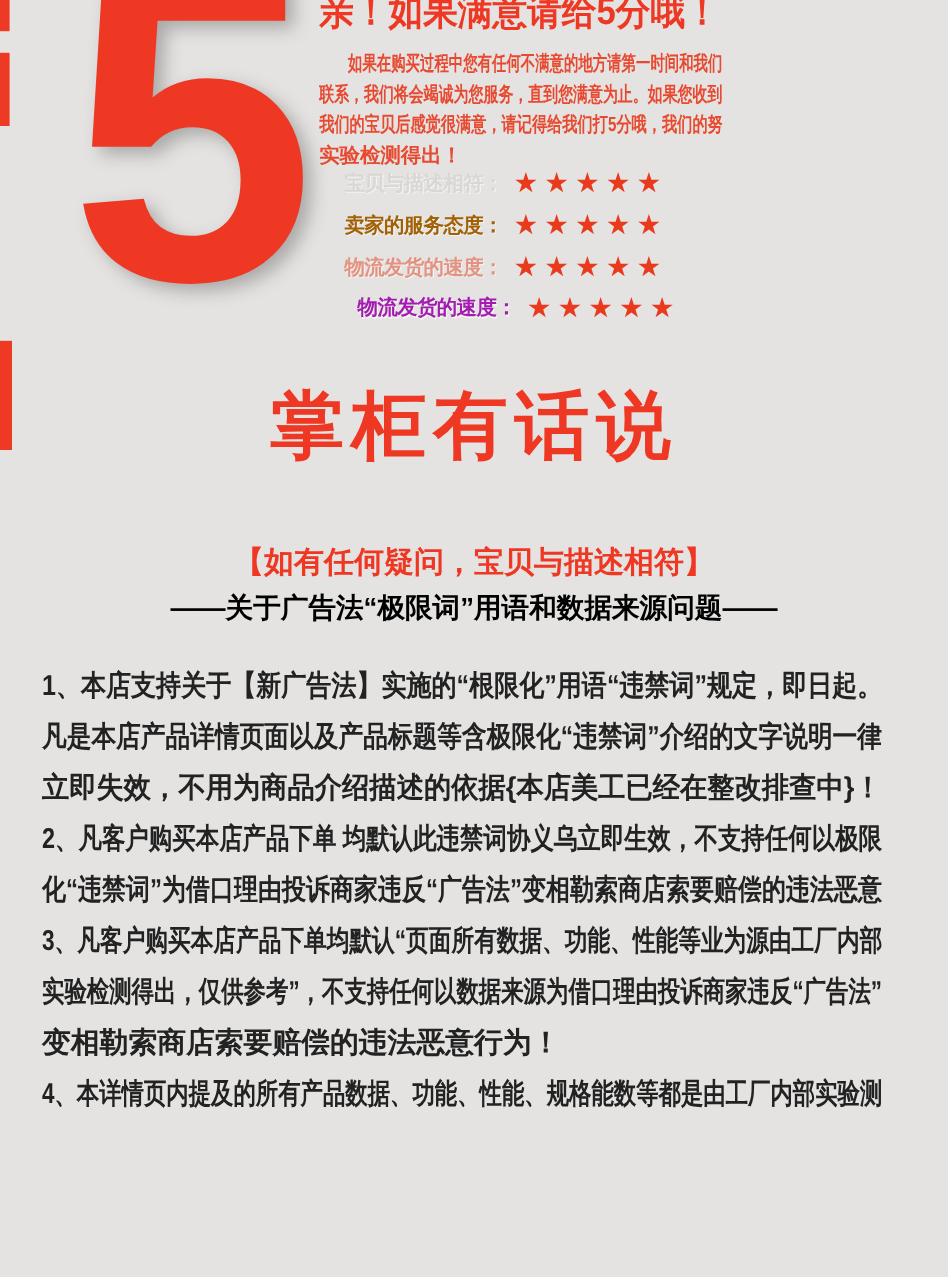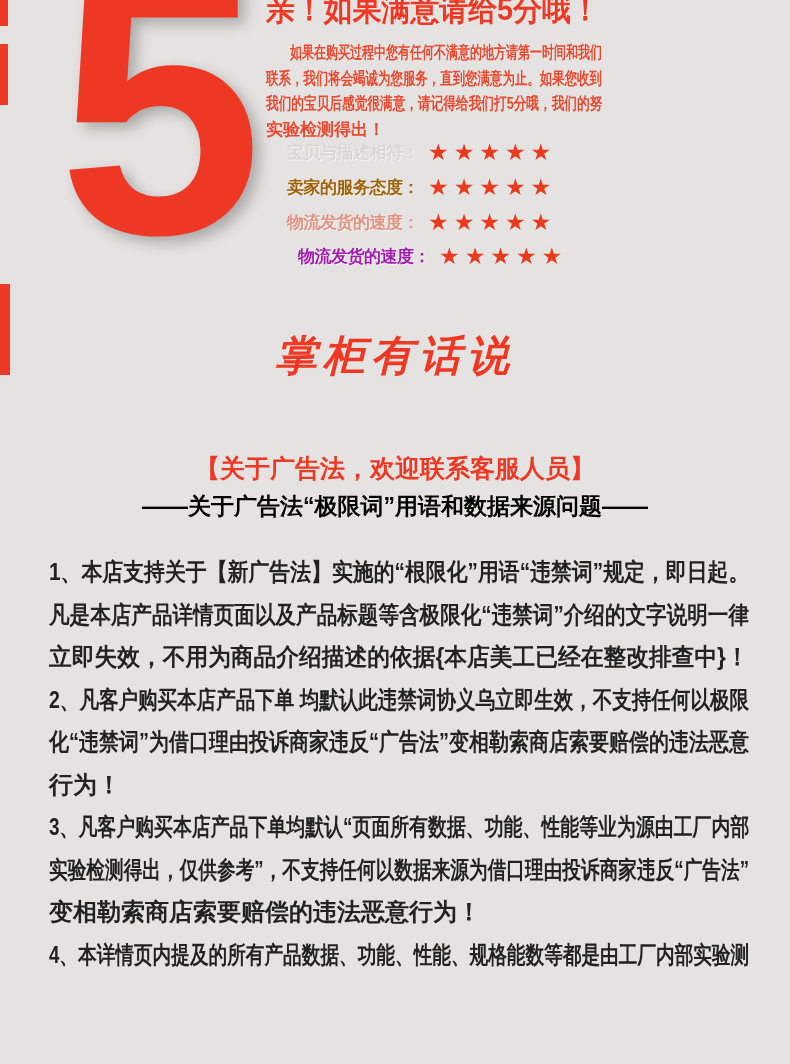--- a/index.html
+++ b/index.html
@@ -39,34 +39,34 @@
     width:136px;text-align:right;white-space:nowrap;
     font-size:17px;font-weight:800;letter-spacing:-0.5px;
     text-shadow:1px 1px 0 rgba(255,255,255,.55);
   }
   .stars{margin-left:9px;white-space:nowrap;color:#e93a1e;
     font-size:23px;line-height:1;letter-spacing:5px;}
   .star{display:inline-block;}
 
   .section-title{
     position:absolute;top:316px;left:0;width:100%;
-    text-align:center;font-size:42px;line-height:80px;font-weight:800;
-    letter-spacing:6px;color:#ef3823;font-style:italic;
+    text-align:center;font-size:62px;line-height:80px;font-weight:800;
+    letter-spacing:6px;color:#ef3823;
   }
   .contact-line{
     position:absolute;top:452px;left:0;width:100%;
     text-align:center;font-size:25px;font-weight:800;color:#ef3823;
   }
   .topic-line{
     position:absolute;top:491px;left:0;width:100%;
     text-align:center;font-size:23px;font-weight:800;color:#ef3823;
   }
 
   .legal{
-    position:absolute;left:49px;top:551px;width:700px;
+    position:absolute;left:35px;top:551px;width:700px;
     font-size:24px;font-weight:600;color:#222222;
   }
   .legal-line{line-height:42.5px;white-space:nowrap;}
   .fit{display:block;}
 </style>
 </head>
 <body>
 
 <div class="page">
 
@@ -109,34 +109,33 @@
     <div class="rating-row">
       <div class="rating-label" style="color: #a21caf; margin-left: 15px;">物流发货的速度：</div>
       <div class="stars" style="color: rgb(233, 58, 30);">
         <span class="star">★</span><span class="star">★</span><span class="star">★</span><span class="star">★</span><span class="star">★</span>
       </div>
     </div>
   </div>
 
   <div class="section-title" style="color: rgb(239, 56, 35);">掌柜有话说</div>
 
-  <div class="contact-line" style="color: rgb(239, 56, 35);">【关于广告法，欢迎联系客服人员】</div>
+  <div class="contact-line" style="color: rgb(239, 56, 35);">【如有任何疑问，宝贝与描述相符】</div>
 
   <div class="topic-line" style="color: #000000;">——关于广告法“极限词”用语和数据来源问题——</div>
 
   <div class="legal" style="color: rgb(34, 34, 34);">
     <div class="para">
       <div class="legal-line fit" style="transform-origin: left center; transform: scaleX(0.869565);">1、本店支持关于【新广告法】实施的“根限化”用语“违禁词”规定，即日起。</div>
       <div class="legal-line fit" style="transform-origin: left center; transform: scaleX(0.857843);">凡是本店产品详情页面以及产品标题等含极限化“违禁词”介绍的文字说明一律</div>
       <div class="legal-line fit" style="transform-origin: left center; transform: scaleX(0.947226);">立即失效，不用为商品介绍描述的依据{本店美工已经在整改排查中}！</div>
     </div>
     <div class="para">
       <div class="legal-line fit" style="transform-origin: left center; transform: scaleX(0.813953);">2、凡客户购买本店产品下单 均默认此违禁词协义乌立即生效，不支持任何以极限</div>
       <div class="legal-line fit" style="transform-origin: left center; transform: scaleX(0.833333);">化“违禁词”为借口理由投诉商家违反“广告法”变相勒索商店索要赔偿的违法恶意</div>
-      <div class="legal-line fit">行为！</div>
     </div>
     <div class="para">
       <div class="legal-line fit" style="transform-origin: left center; transform: scaleX(0.787402);">3、凡客户购买本店产品下单均默认“页面所有数据、功能、性能等业为源由工厂内部</div>
       <div class="legal-line fit" style="transform-origin: left center; transform: scaleX(0.777778);">实验检测得出，仅供参考”，不支持任何以数据来源为借口理由投诉商家违反“广告法”</div>
       <div class="legal-line fit">变相勒索商店索要赔偿的违法恶意行为！</div>
     </div>
     <div class="para">
       <div class="legal-line fit" style="transform-origin: left center; transform: scaleX(0.776915);">4、本详情页内提及的所有产品数据、功能、性能、规格能数等都是由工厂内部实验测</div>
     </div>
   </div>

